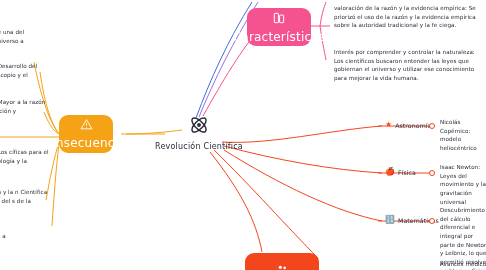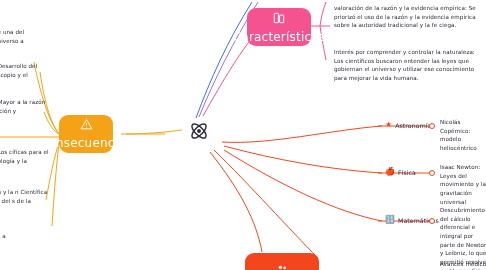--- a/index.html
+++ b/index.html
@@ -157,20 +157,21 @@
   </svg>
 
   <div class="node" id="node-central">
     <span class="nicon">
       <svg width="22" height="22" viewBox="0 0 24 24" fill="none" stroke="#2b2b38" stroke-width="1.6">
         <circle cx="12" cy="12" r="2.1" fill="#2b2b38" stroke="none"></circle>
         <ellipse cx="12" cy="12" rx="10" ry="4.4" transform="rotate(45 12 12)"></ellipse>
         <ellipse cx="12" cy="12" rx="10" ry="4.4" transform="rotate(-45 12 12)"></ellipse>
       </svg>
     </span>
+    <span class="nlabel">Revolución Científica</span>
   </div>
 
   <div class="node" id="node-caracteristicas">
     <span class="nicon">
       <svg width="14" height="14" viewBox="0 0 24 24" fill="none" stroke="#ffffff" stroke-width="1.7">
         <rect x="4" y="4" width="7" height="16" rx="1"></rect>
         <rect x="13" y="7" width="7" height="13" rx="1"></rect>
       </svg>
     </span>
     <span class="nlabel">Características</span>

